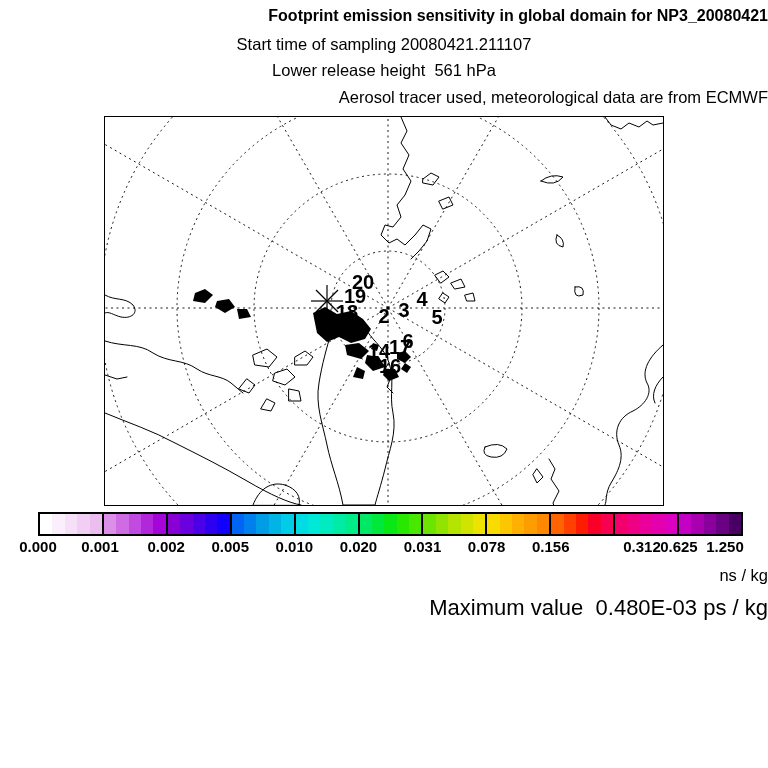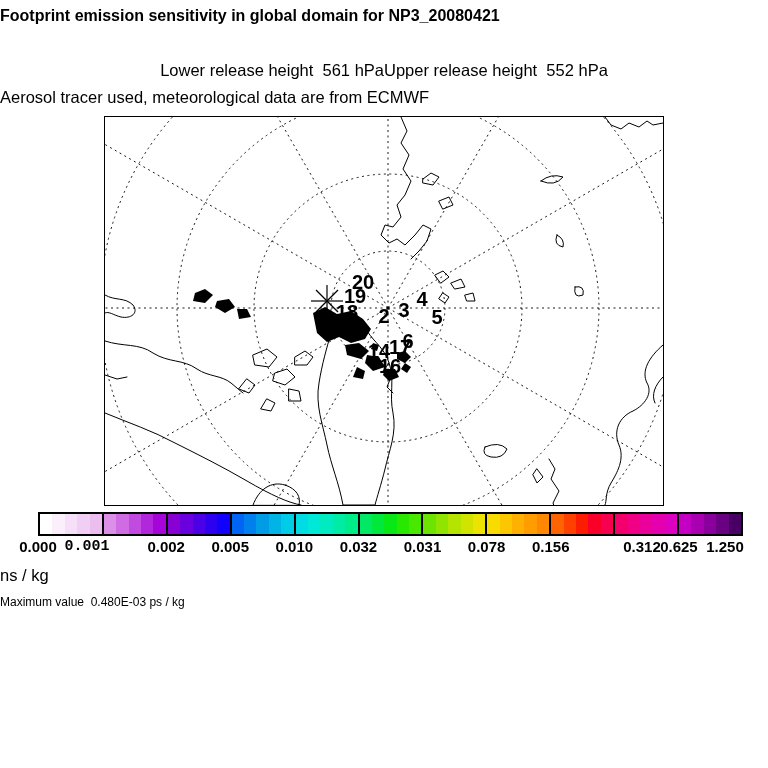--- a/index.html
+++ b/index.html
@@ -1,20 +1,20 @@
 <!DOCTYPE html>
 <html><head>
 <meta charset="utf-8">
 <style>
   html,body{margin:0;padding:0;}
   body{
     width:768px;height:768px;position:relative;background:#ffffff;color:#000;
     font-family:"Liberation Sans",sans-serif;overflow:hidden;
   }
-  .hline{position:absolute;left:0;width:768px;text-align:left;white-space:pre;}
+  .hline{position:absolute;left:0;width:768px;text-align:right;white-space:pre;}
   .title{top:7px;font-size:16px;font-weight:bold;}
   .row{position:absolute;left:0;width:768px;display:flex;justify-content:center;}
   .row span{white-space:pre;font-size:16.5px;}
   .row2{top:35px;gap:43px;}
   .row3{top:61px;}
   .row4{top:88px;font-size:16.5px;}
   .map{
     position:absolute;left:104px;top:116px;width:558px;height:388px;
     border:1.5px solid #000;background:#fff;
   }
@@ -25,31 +25,31 @@
     position:absolute;left:38px;top:512px;width:701px;height:20px;
     border:2px solid #000;display:flex;
   }
   .cb-seg{flex:1;display:flex;border-left:2px solid #000;}
   .cb-seg:first-child{border-left:none;}
   .cb-seg div{flex:1;}
   .cb-ticks{position:absolute;left:0;top:538px;width:652px;height:20px;}
   .cb-tick{position:absolute;top:0;transform:translateX(-50%);
     font-size:15px;font-weight:bold;white-space:nowrap;}
   .units{top:566px;font-size:16.5px;}
-  .maxline{top:595px;font-size:12px;}
+  .maxline{top:595px;font-size:22px;}
 </style>
 </head>
 <body>
 
 <div class="hline title">Footprint emission sensitivity in global domain for NP3_20080421</div>
 <div class="row row2">
+  <span>Start time of sampling 20080421.211107</span>
 </div>
 <div class="row row3">
   <span>Lower release height  561 hPa</span>
-  <span>Upper release height  552 hPa</span>
 </div>
 <div class="hline row4">Aerosol tracer used, meteorological data are from ECMWF</div>
 
 <div class="map">
 <svg width="558" height="388" viewBox="0 0 558 388" xmlns="http://www.w3.org/2000/svg">
 
   <g stroke="#000" fill="none" stroke-width="0.9" stroke-dasharray="2 3.5">
     <circle cx="283" cy="191" r="57"></circle>
     <circle cx="283" cy="191" r="134"></circle>
     <circle cx="283" cy="191" r="211"></circle>
@@ -210,25 +210,25 @@
     <div class="cb-seg">
       <div style="background: rgb(196, 0, 196);"></div>
       <div style="background: rgb(168, 0, 176);"></div>
       <div style="background: rgb(138, 0, 156);"></div>
       <div style="background: rgb(106, 0, 130);"></div>
       <div style="background: rgb(72, 0, 100);"></div>
     </div>
   </div>
 <div class="cb-ticks">
     <span class="cb-tick" style="left: 38px;">0.000</span>
-    <span class="cb-tick" style="left: 87px; font-family: Liberation Mono, monospace;">0.001</span>
+    <span class="cb-tick" style="left: 100px;">0.001</span>
     <span class="cb-tick" style="left: 166.182px;">0.002</span>
     <span class="cb-tick" style="left: 230.273px;">0.005</span>
     <span class="cb-tick" style="left: 294.364px;">0.010</span>
-    <span class="cb-tick" style="left: 358.455px;">0.032</span>
+    <span class="cb-tick" style="left: 358.455px;">0.020</span>
     <span class="cb-tick" style="left: 422.545px;">0.031</span>
     <span class="cb-tick" style="left: 486.636px;">0.078</span>
     <span class="cb-tick" style="left: 550.727px;">0.156</span>
     <span class="cb-tick" style="left: 642px;">0.312</span>
     <span class="cb-tick" style="left: 678.909px;">0.625</span>
     <span class="cb-tick" style="left: 725px;">1.250</span>
   </div>
 <div class="hline units">ns / kg</div>
 <div class="hline maxline">Maximum value  0.480E-03 ps / kg</div>
 

